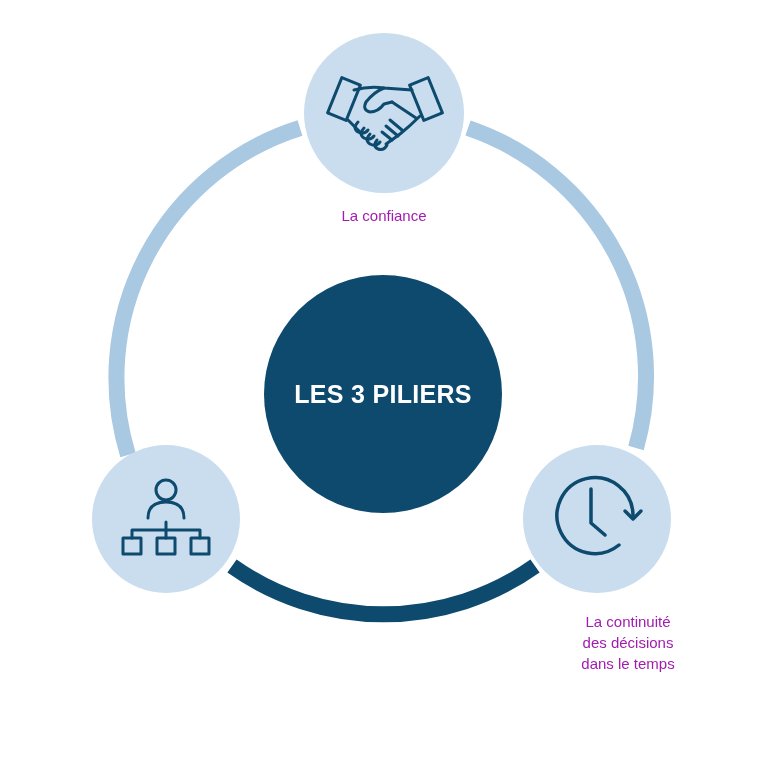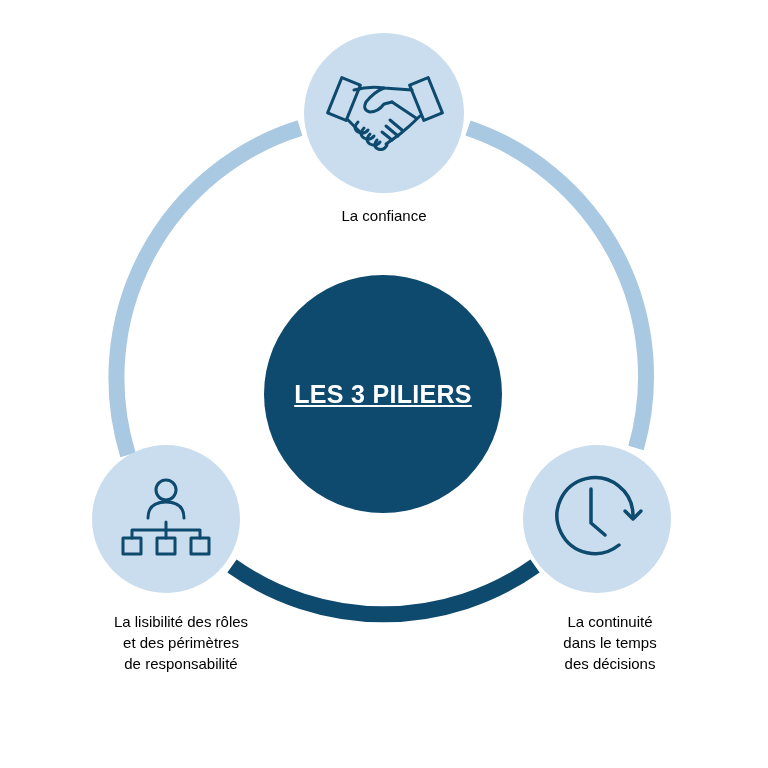--- a/index.html
+++ b/index.html
@@ -7,27 +7,27 @@
          font-family: "Liberation Sans", "DejaVu Sans", sans-serif; }
   .stage { position: absolute; left: 0; top: 0; width: 768px; height: 768px; }
   .ring { position: absolute; left: 0; top: 0; }
   .node { position: absolute; border-radius: 50%; background: #c9ddee;
           display: flex; align-items: center; justify-content: center; }
   .node-top { left: 304px; top: 33px; width: 160px; height: 160px; }
   .node-left { left: 92px; top: 445px; width: 148px; height: 148px; }
   .node-right { left: 523px; top: 445px; width: 148px; height: 148px; }
   .center { position: absolute; left: 264px; top: 275px; width: 238px; height: 238px;
             border-radius: 50%; background: #0d4a6e; display: flex; flex-direction: row;
-            align-items: center; justify-content: center; color: #ffffff; text-decoration: underline; }
+            align-items: center; justify-content: center; color: #ffffff; }
   .center-line { font-weight: bold; font-size: 25px; line-height: 33px; letter-spacing: 0.3px;
                  text-align: center; }
-  .label { position: absolute; color: #000000; font-size: 15px; line-height: 21px; text-align: center; }
+  .label { position: absolute; color: #a21caf; font-size: 15px; line-height: 21px; text-align: center; }
   .label-top { left: 284px; top: 205px; width: 200px; }
   .label-left { left: 70px; top: 611px; width: 222px; }
-  .label-right { left: 530px; top: 611px; width: 160px; }
+  .label-right { left: 548px; top: 611px; width: 160px; }
   .label-line { display: block; }
 </style>
 </head>
 <body>
 
 <div class="stage">
 
   <svg class="ring" width="768" height="768" viewBox="0 0 768 768">
 
     <path d="M 300 128 A 262 262 0 0 0 128 455" fill="none" stroke="#a9c8e2" stroke-width="16"></path>
@@ -84,38 +84,33 @@
         <path d="M 14 62 L 14 54 L 82 54 L 82 62"></path>
         <path d="M 48 54 L 48 62"></path>
 
         <rect x="5" y="62" width="18" height="16"></rect>
         <rect x="39" y="62" width="18" height="16"></rect>
         <rect x="73" y="62" width="18" height="16"></rect>
       </g>
     </svg>
   </div>
 
-  <div class="label label-left">
-    <span class="label-line">La lisibilité des rôles</span>
-    <span class="label-line">et des périmètres</span>
-    <span class="label-line">de responsabilité</span>
-  </div>
 
   <div class="node node-right">
     <svg width="96" height="96" viewBox="0 0 96 96">
       <g fill="none" stroke="#0d4a6e" stroke-width="3.5" stroke-linejoin="round" stroke-linecap="round">
 
         <path d="M 70 74 A 38 38 0 1 1 84 44"></path>
 
         <path d="M 76 40 L 84 48 L 92 40"></path>
 
         <path d="M 42 18 L 42 52 L 56 64"></path>
       </g>
     </svg>
   </div>
 
   <div class="label label-right">
     <span class="label-line">La continuité</span>
+    <span class="label-line">des décisions</span>
     <span class="label-line">dans le temps</span>
-    <span class="label-line">des décisions</span>
   </div>
 
 </div>
 
 </body></html>

